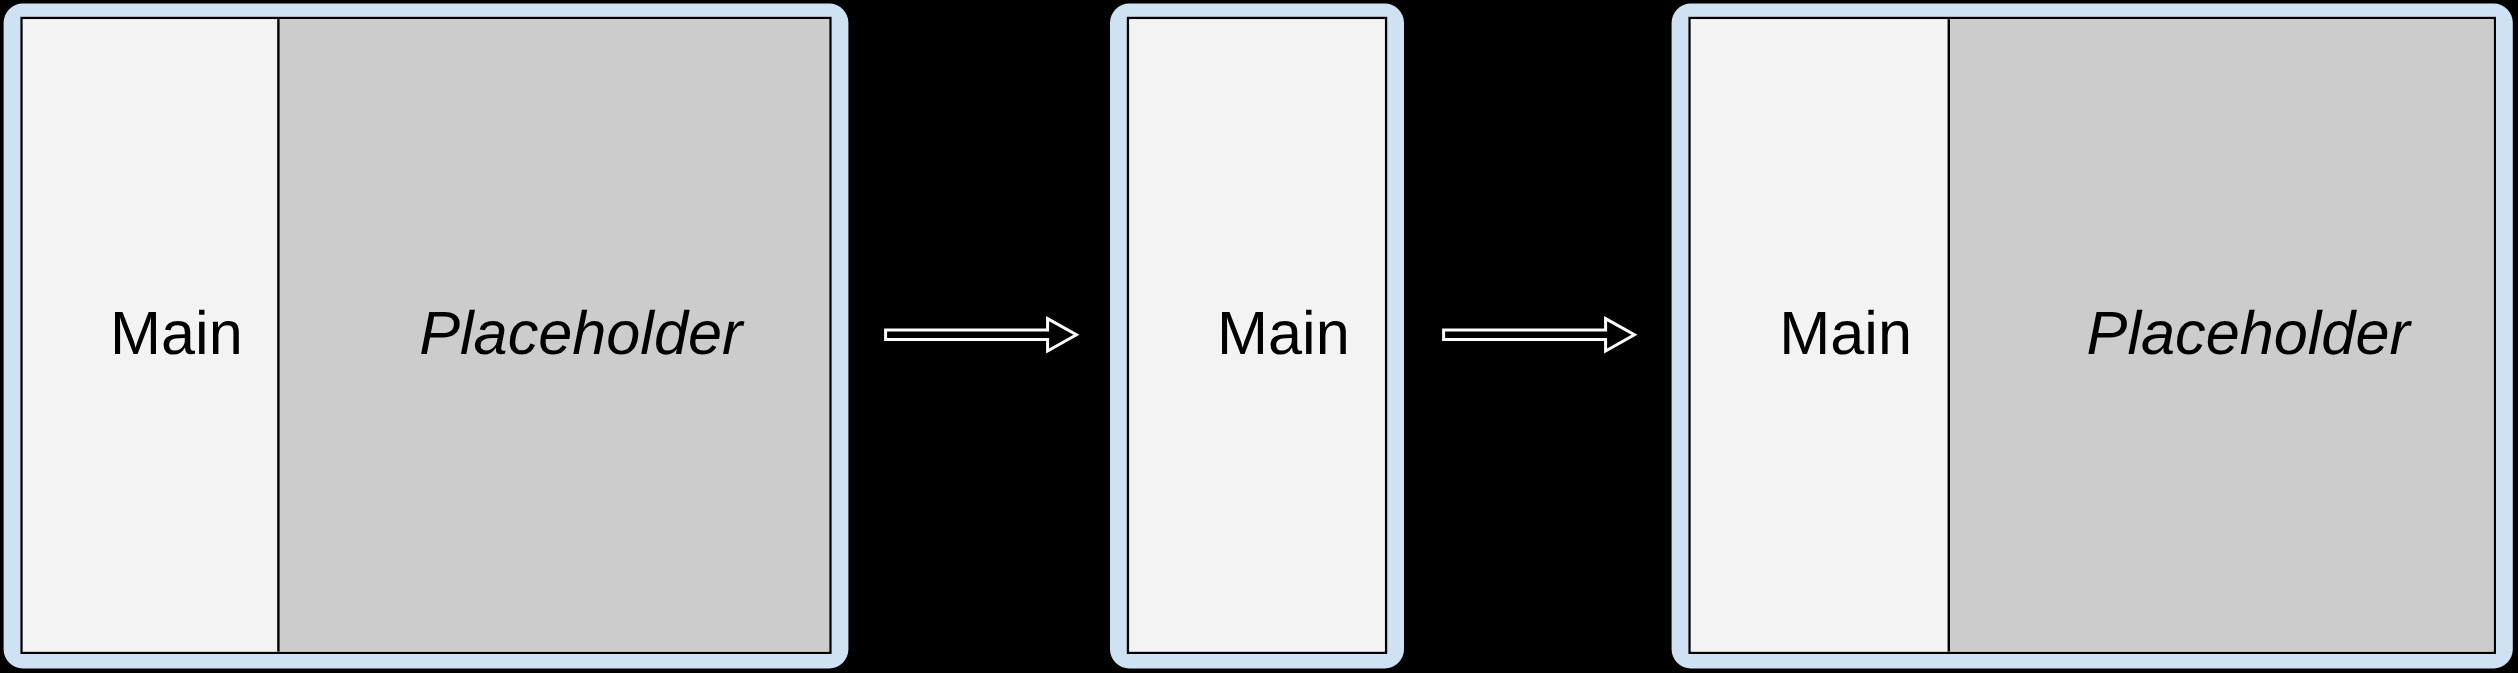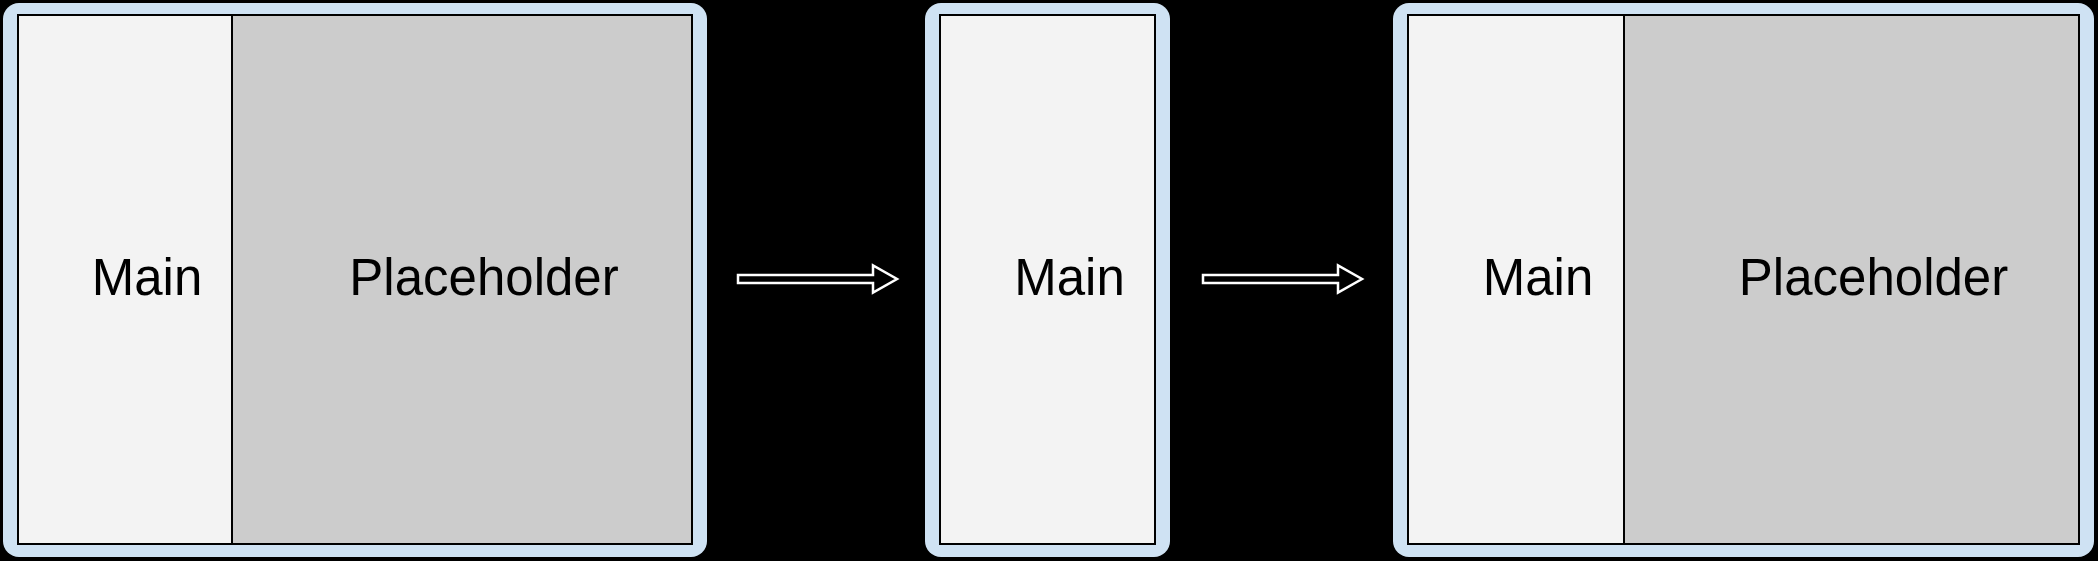--- a/index.html
+++ b/index.html
@@ -53,20 +53,21 @@
     background: var(--main-fill);
     flex: 0 0 auto;
   }
   .panel-1 .pane-main { width: 212px; }
   .panel-3 .pane-main { width: 214px; }
   .panel-2 .pane-main { width: 100%; }
   .pane-placeholder {
     background: var(--placeholder-fill);
     border-left: 2px solid var(--pane-border);
     flex: 1 1 auto;
+    font-style: italic;
   }
   .pane-label {
     font-size: 51px;
     line-height: 1;
     color: var(--text);
     white-space: nowrap;
     padding-bottom: 4px;
   }
   .arrow {
     position: absolute;

